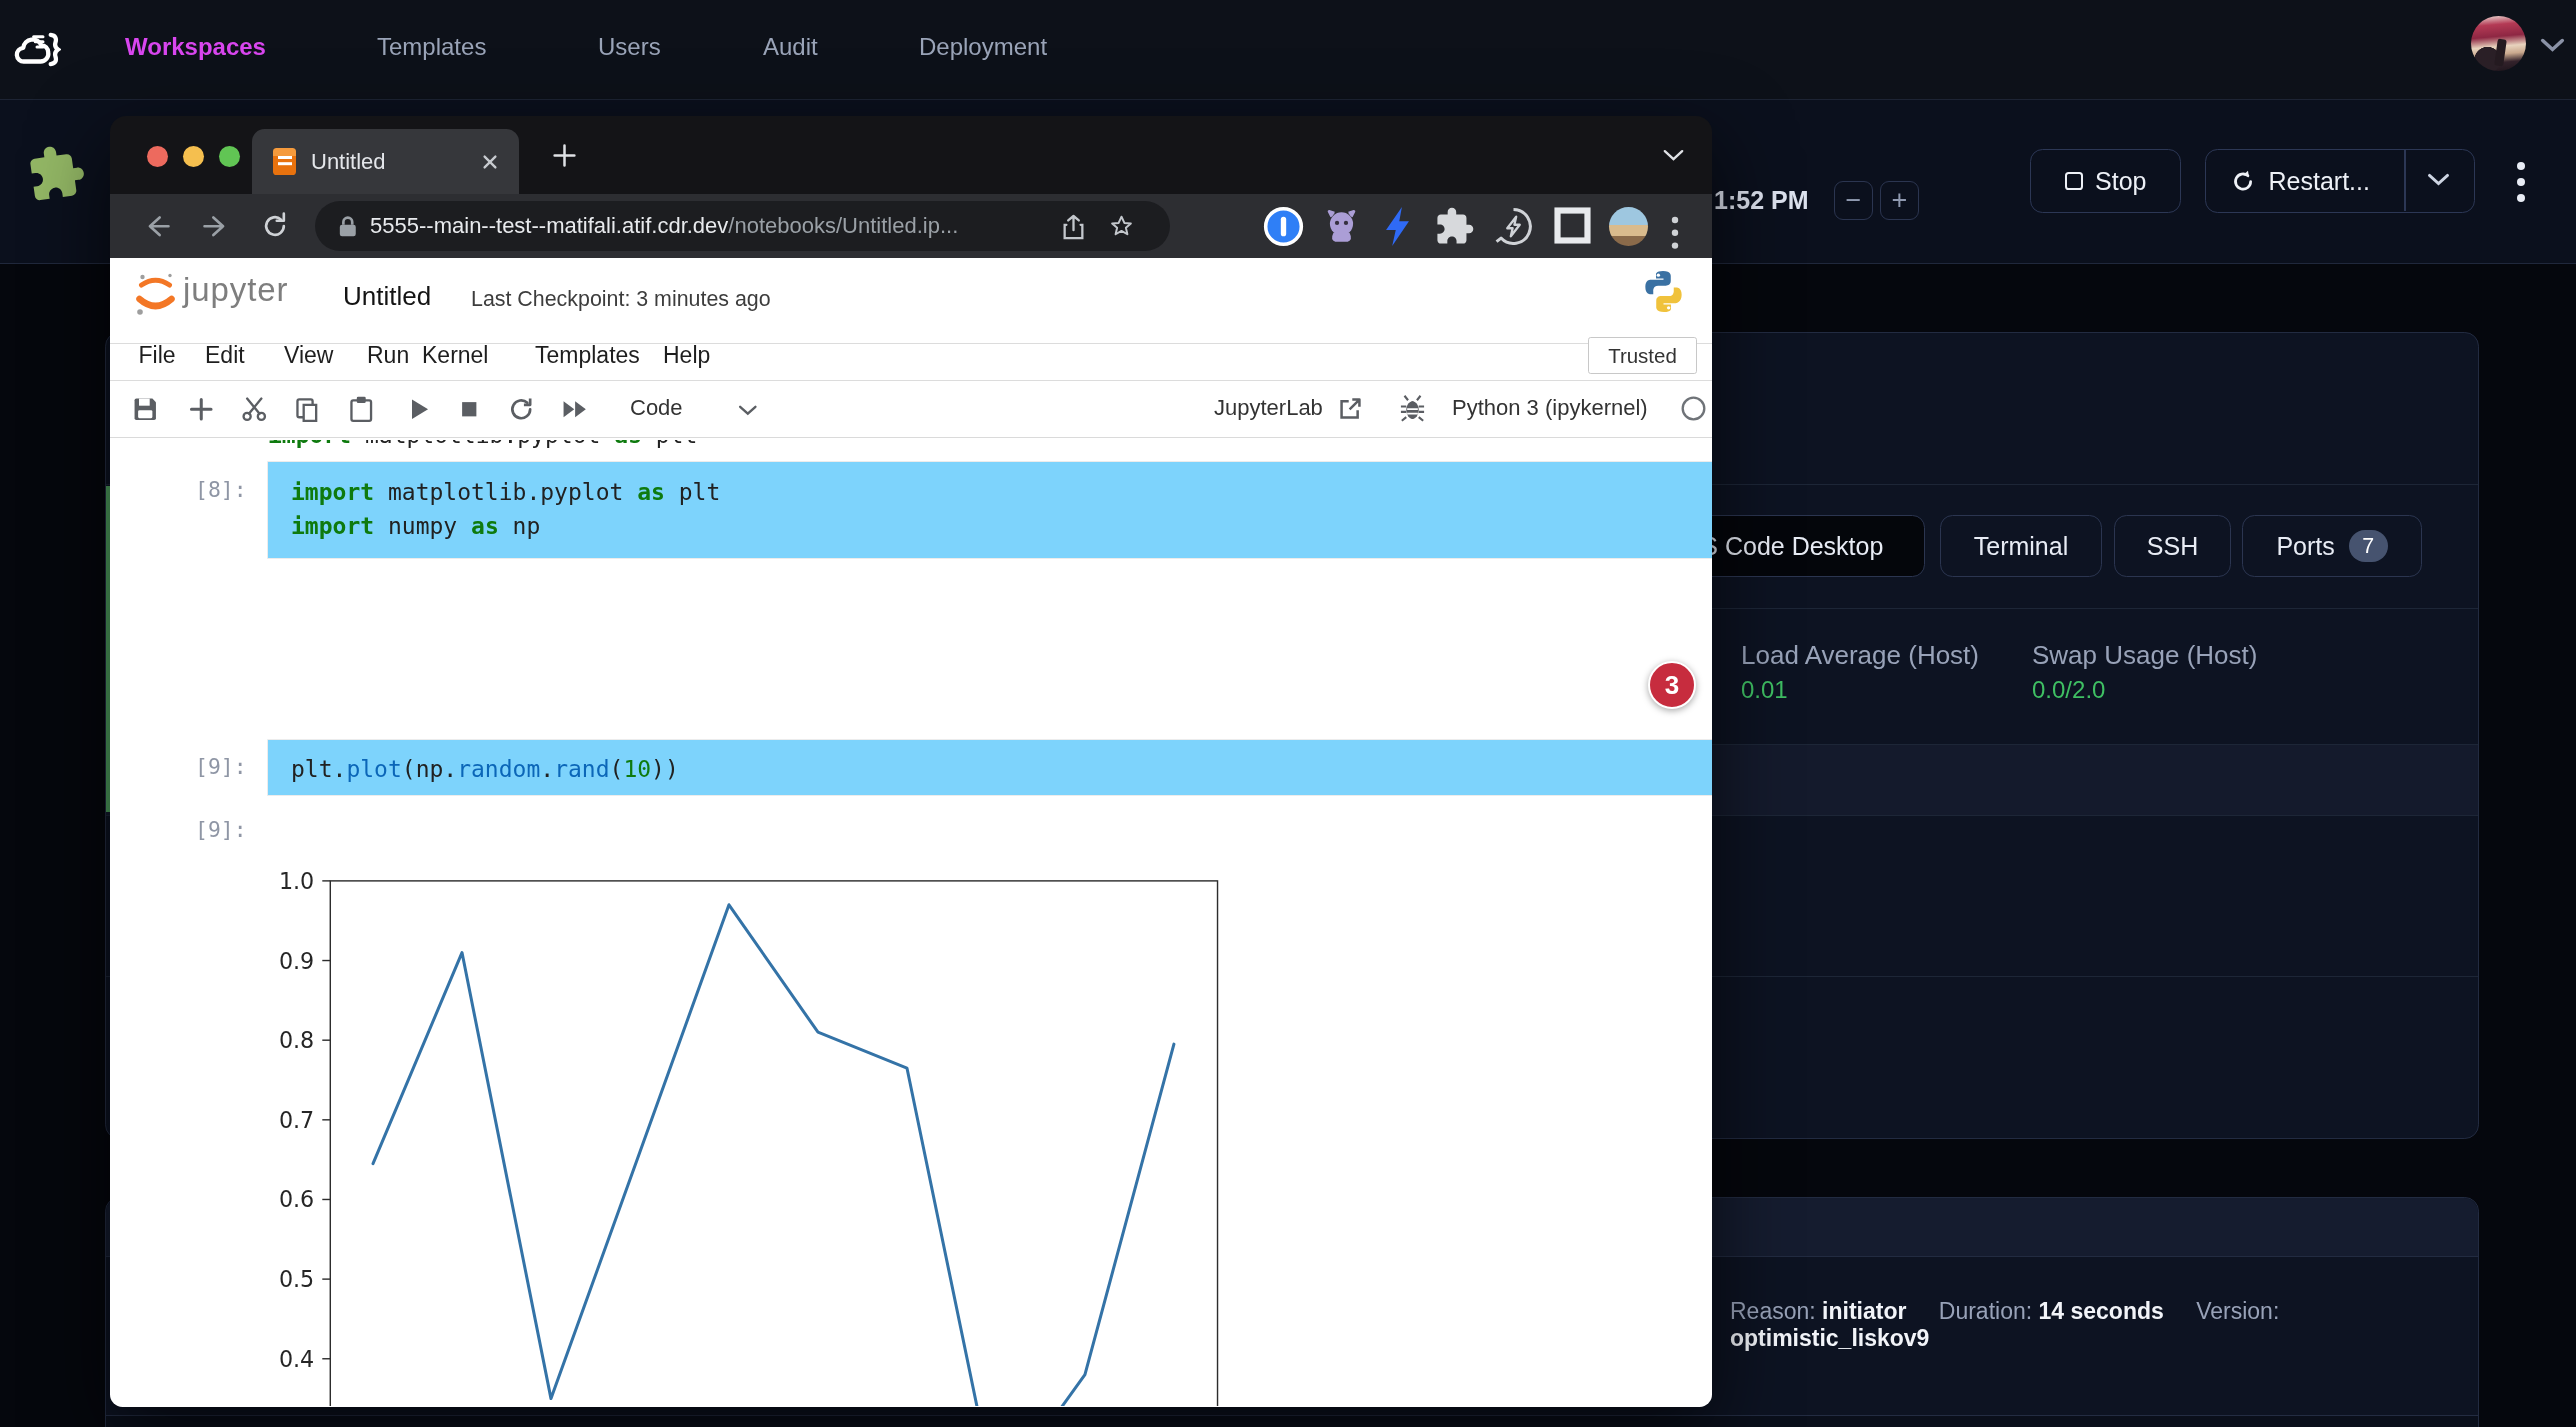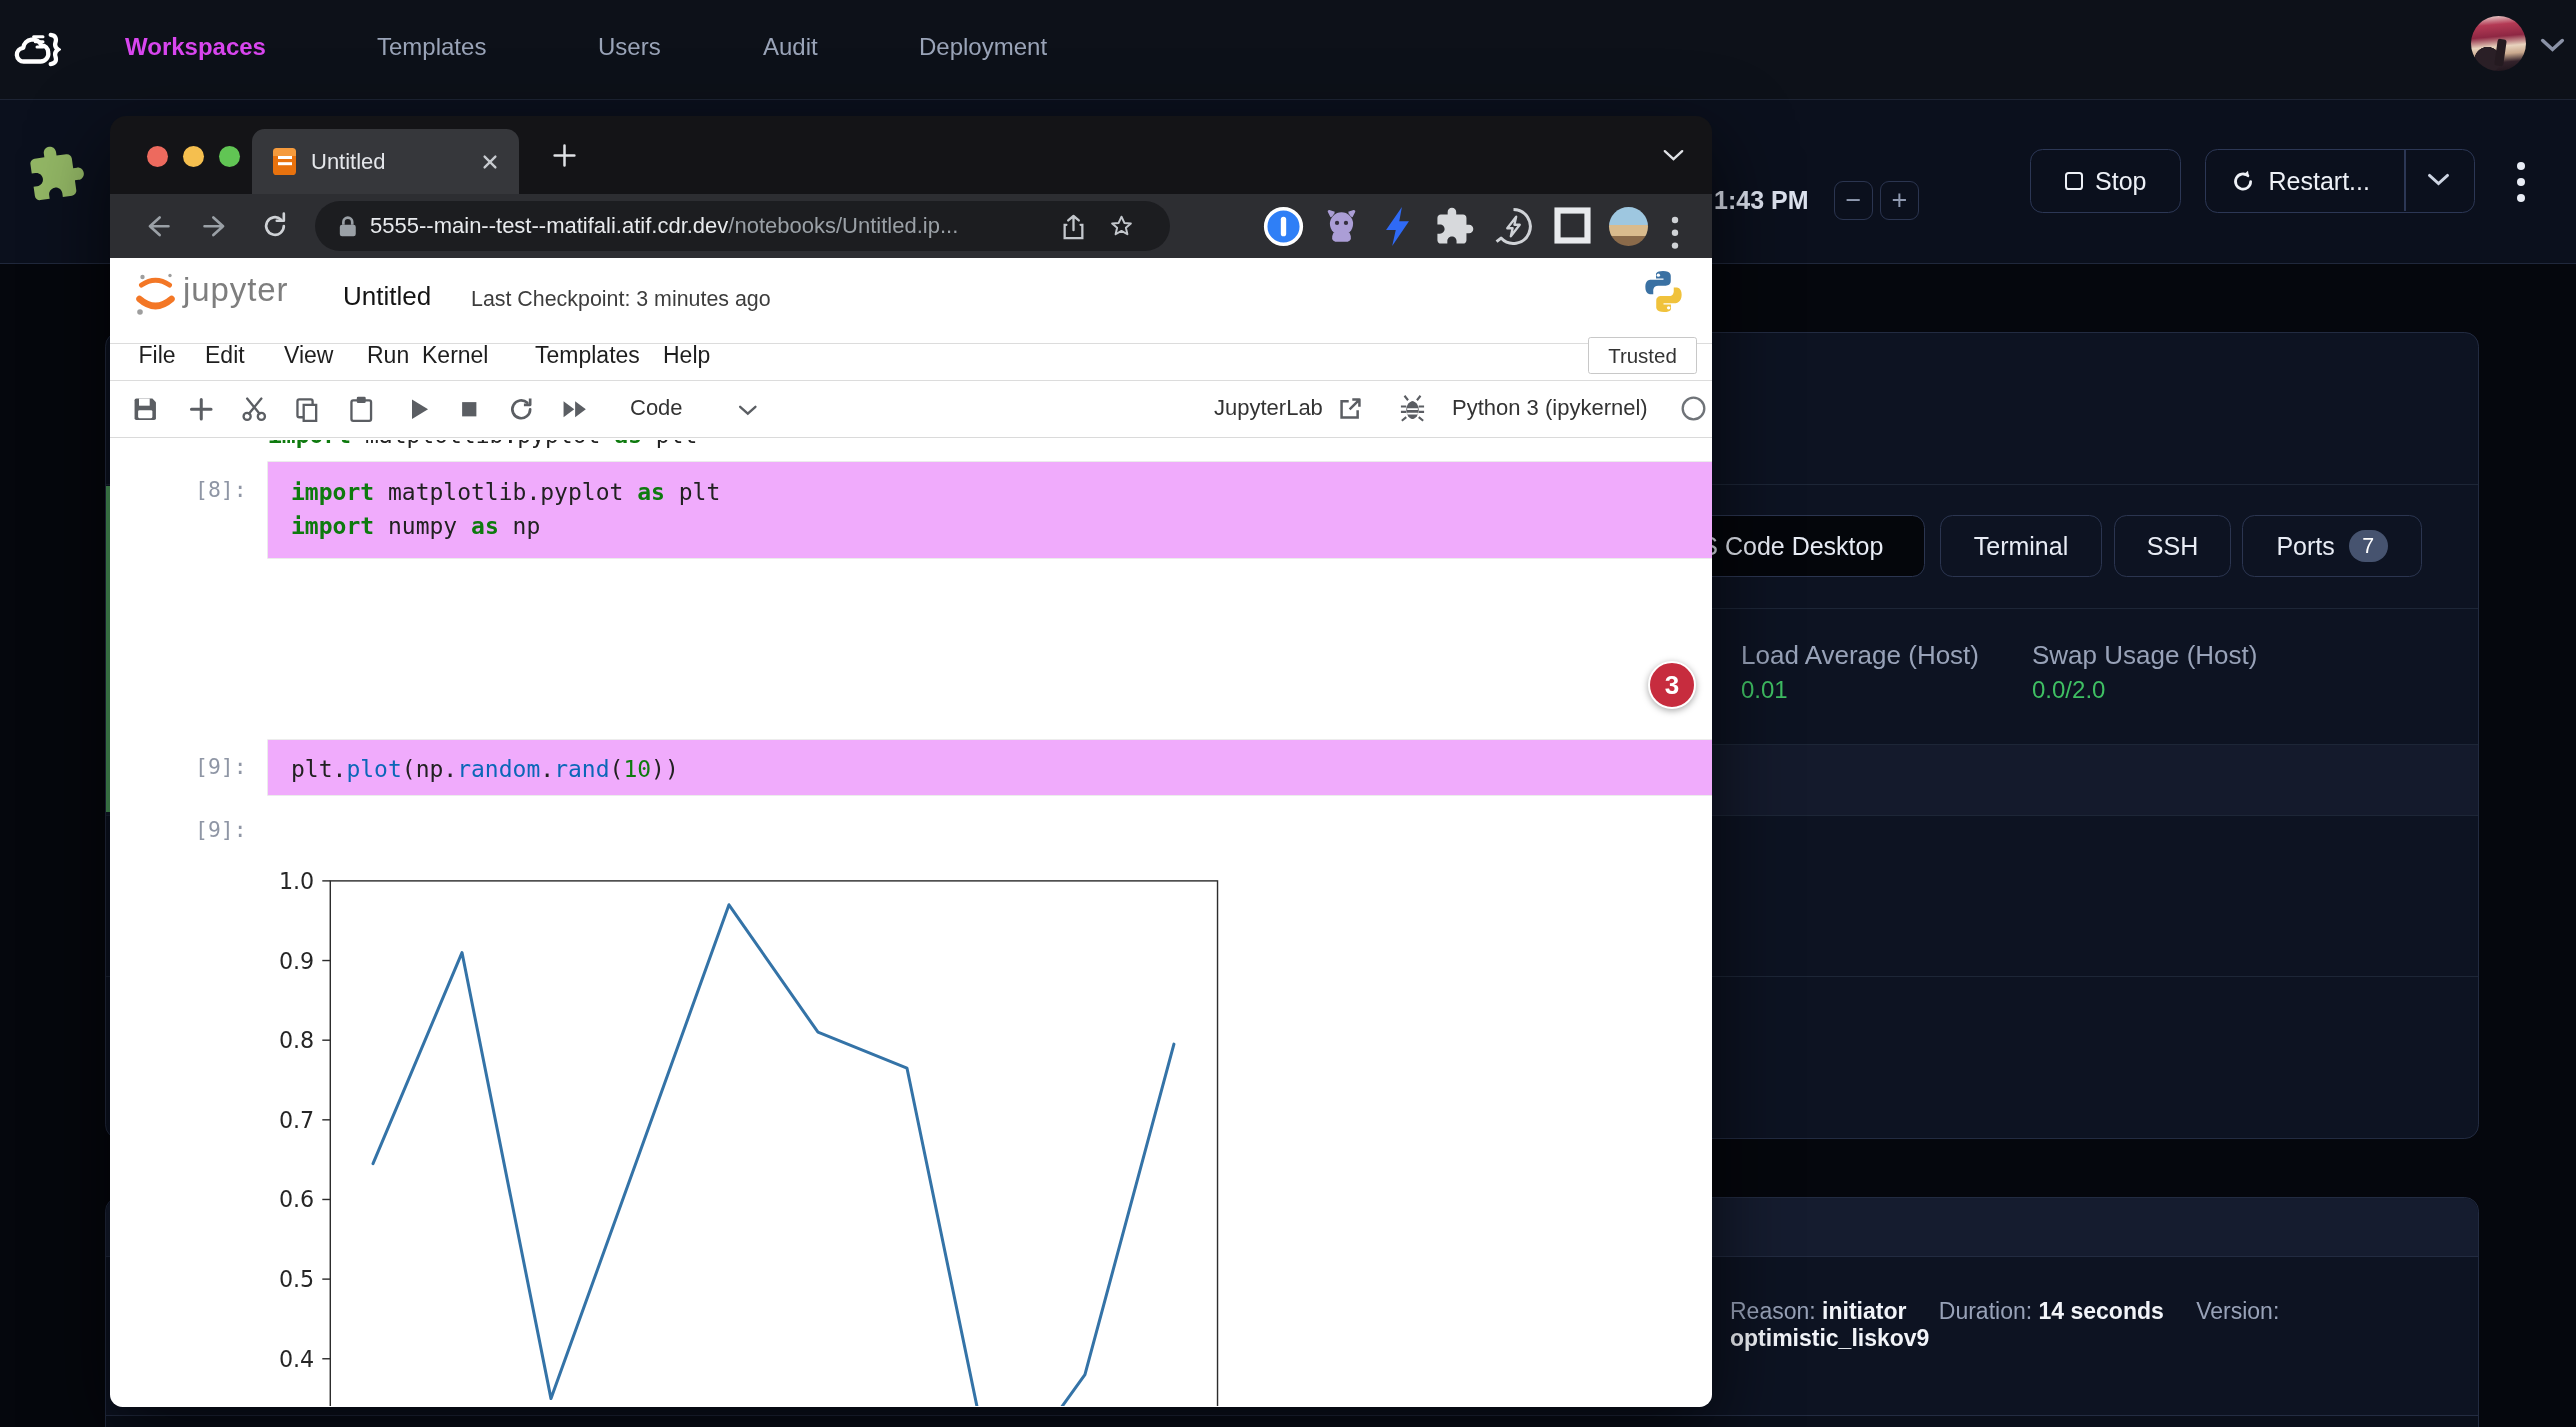--- a/index.html
+++ b/index.html
@@ -66,21 +66,21 @@
   .j-menu-item { position:absolute; top:13.4px; font-size:23px; color:#1e1e1e; }
   .trusted { position:absolute; left:1478px; top:8px; width:109px; height:37px; border:0.9px solid #c8c8c8; border-radius:2.7px;
     font-size:20.5px; color:#333; text-align:center; line-height:36px; background:#fff; }
   .j-toolbar { position:absolute; left:0; top:123px; width:100%; height:57px; border-bottom:0.9px solid #dadada;text-align:right; }
   .ticon { position:absolute; top:14.2px; width:28.5px; height:28.5px; }
   .j-text { position:absolute; font-size:22px; color:#333; }
 
   
   .mono { font-family:"DejaVu Sans Mono","Liberation Mono",monospace; }
   .prompt { position:absolute; font-size:21.4px; color:#8f96a5; }
-  .cellbox { position:absolute; left:157px; width:1712px; background:#f0abfc; border:0.9px solid #ececec; border-radius:1px; }
+  .cellbox { position:absolute; left:157px; width:1712px; background:#7dd3fc; border:0.9px solid #ececec; border-radius:1px; }
   .codeline { font-size:23px; line-height:34px; white-space:pre; }
   .tk-kw { color:#0e7a0e; font-weight:700; }
   .tk-nm { color:#212121; }
   .tk-fn { color:#0b66b8; }
   .tk-num { color:#0e7a0e; }
   .tk-u { background-image:linear-gradient(#f3a9b1,#f3a9b1); background-size:100% 6.2px; background-repeat:no-repeat; background-position:0 30px; }
   .runbadge { position:absolute; left:1538px; top:223px; width:48px; height:48px; border-radius:50%; background:#c72c3e;
     border:2.7px solid #fff; box-shadow:0 1.8px 7.1px rgba(0,0,0,.35); color:#fff; font-size:26px; font-weight:700;
     display:flex; align-items:center; justify-content:center; }
   .outtext { position:absolute; font-size:23px; color:#1f1f1f; white-space:pre; }
@@ -106,21 +106,21 @@
   <div class="nav-avatar"></div>
   <svg class="abs" style="left:2540px;top:37px" width="25" height="16" viewBox="0 0 28 18">
     <path d="M3 4 L14 14 L25 4" stroke="#8b93a7" stroke-width="4" fill="none" stroke-linecap="round"></path>
   </svg>
 </div>
 
 <div class="abs ws-header">
   <svg class="abs" style="left:27px;top:39px;transform:rotate(-8deg)" width="59" height="68" viewBox="0 0 24 24">
     <path fill="#93b765" d="M20.5 11H19V7c0-1.1-.9-2-2-2h-4V3.5C13 2.1 11.9 1 10.5 1S8 2.1 8 3.5V5H4c-1.1 0-2 .9-2 2v3.8h1.5c1.5 0 2.7 1.2 2.7 2.7S5 16.2 3.5 16.2H2V20c0 1.1.9 2 2 2h3.8v-1.5c0-1.5 1.2-2.7 2.7-2.7 1.5 0 2.7 1.2 2.7 2.7V22H17c1.1 0 2-.9 2-2v-4h1.5c1.4 0 2.5-1.1 2.5-2.5S21.9 11 20.5 11z"></path>
   </svg>
-  <span class="abs" style="left:1714px;top:86px;font-size:25px;font-weight:600;color:#dde2ee">1:43 PM</span>
+  <span class="abs" style="left:1714px;top:86px;font-size:25px;font-weight:600;color:#dde2ee">1:52 PM</span>
   <div class="zoom-btn" style="left:1834px">−</div>
   <div class="zoom-btn" style="left:1880px">+</div>
   <div class="ws-btn" style="left:2030px;width:151px">
     <span style="width:18px;height:18px;border:2.7px solid #eef1f7;border-radius:3.6px"></span>
     <span>Stop</span>
   </div>
   <div class="ws-btn" style="left:2205px;width:270px;justify-content:flex-start;padding-left:25px">
     <svg width="25" height="25" viewBox="0 0 28 28">
       <path d="M22 14 a8.5 8.5 0 1 1-3-6.4" stroke="#eef1f7" stroke-width="3" fill="none" stroke-linecap="round"></path>
       <path d="M19 2 l1 6.2 L13.5 7" fill="#eef1f7" stroke="none"></path>

